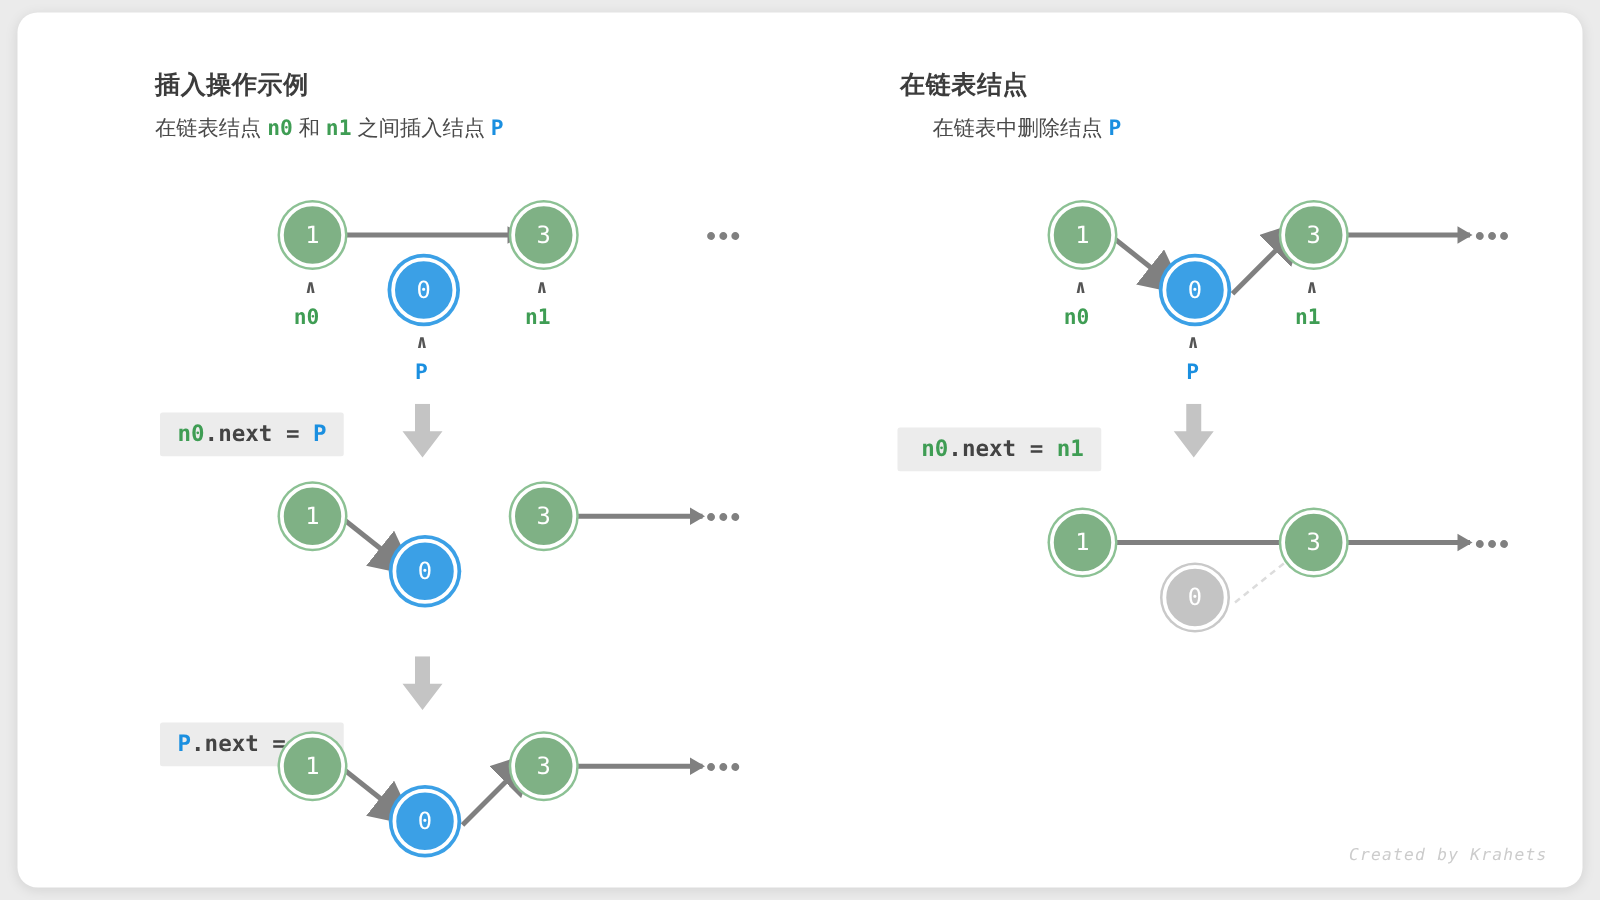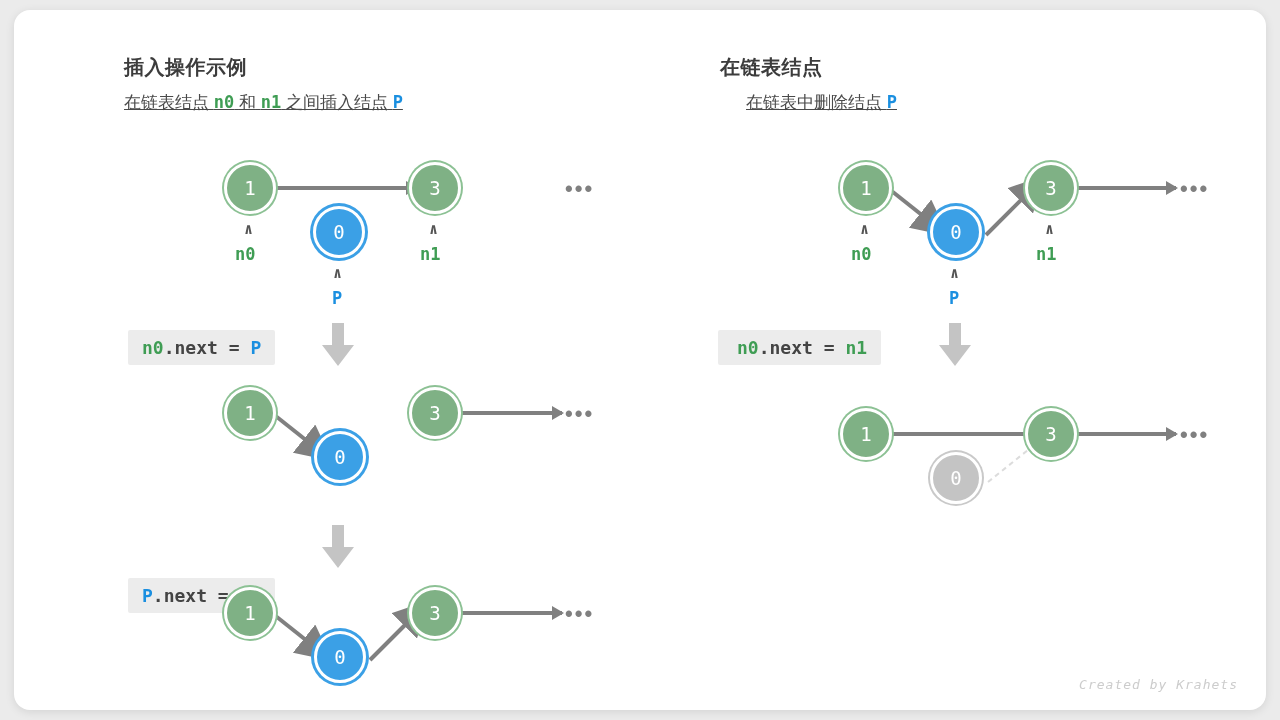--- a/index.html
+++ b/index.html
@@ -23,21 +23,20 @@
   .p-title{
     position:absolute;
     font-size:20px;font-weight:bold;color:#3c3c3c;
     letter-spacing:0.5px;
     white-space:nowrap;
   }
   .p-sub{
     position:absolute;
     font-size:17px;color:#4a4a4a;
     white-space:nowrap;
-    text-decoration:underline;
   }
   .mono{font-family:"DejaVu Sans Mono","Liberation Mono",monospace;font-weight:bold;}
   .g{color:#3f9d54;}
   .b{color:#1a8fe0;}
 
   
   .node{
     position:absolute;
     width:52px;height:52px;
     border-radius:50%;
@@ -215,21 +214,21 @@
       <div class="caret" style="left:220px;top:210px;">∧</div>
       <div class="nlabel g" style="left:211px;top:234px;">n0</div>
 
       <div class="caret" style="left:310px;top:254px;">∧</div>
       <div class="nlabel b" style="left:309px;top:278px;">P</div>
 
       <div class="caret" style="left:405px;top:210px;">∧</div>
       <div class="nlabel g" style="left:396px;top:234px;">n1</div>
     </div>
 
-    <div class="codebox" style="left:78px;top:320px;padding-left:19px;">
+    <div class="codebox" style="left:78px;top:332px;padding-left:19px;">
       <span class="g">n0</span><span>.next = </span><span class="g">n1</span>
     </div>
     <svg class="downarrow" style="left:297px;top:313px;" viewBox="0 0 36 44">
       <polygon points="12,0 24,0 24,22 34,22 18,43 2,22 12,22" fill="#c4c4c4"></polygon>
     </svg>
 
     <div>
       <div class="arrow-h" style="left:242px;top:422px;width:158px;"></div>
       <svg style="position:absolute;left:330px;top:410px;width:110px;height:80px;z-index:0;">
         <line x1="18" y1="62" x2="78" y2="14" stroke="#dcdcdc" stroke-width="2" stroke-dasharray="5,4"></line>

